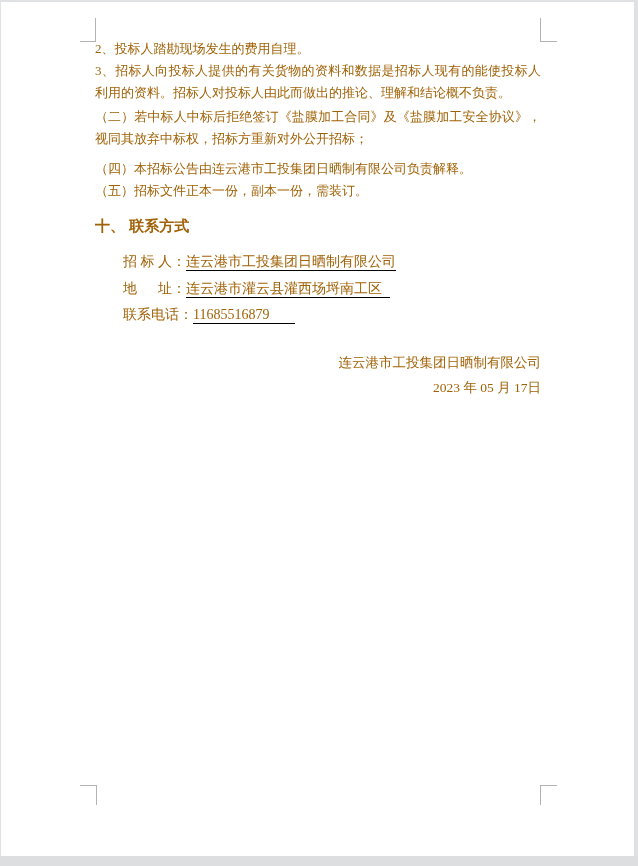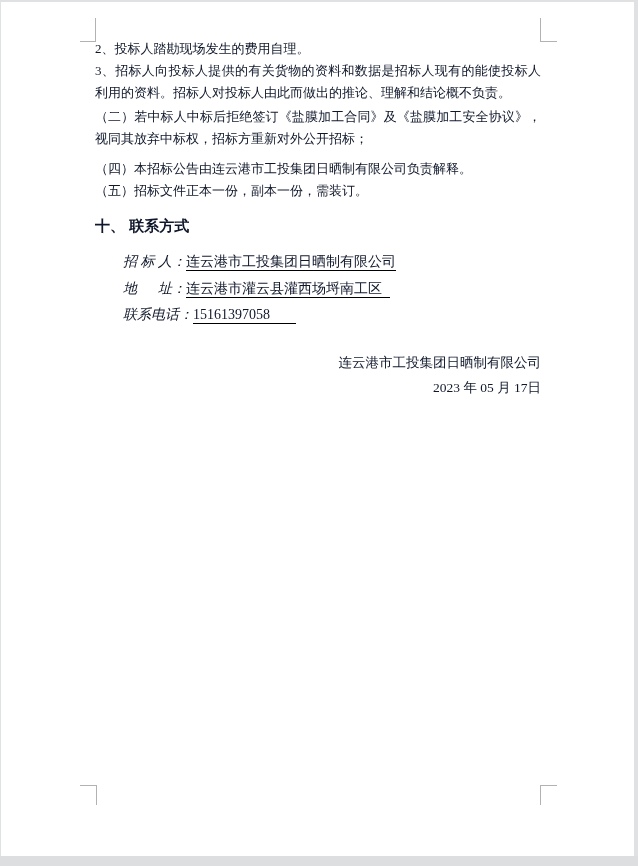--- a/index.html
+++ b/index.html
@@ -41,21 +41,21 @@
   }
   .crop.br {
     left: 539px; top: 783px; width: 16px; height: 19px;
     border-left: 1px solid #b2b2b2; border-top: 1px solid #b2b2b2;
   }
   .content {
     position: absolute;
     left: 94px;
     top: 36px;
     width: 446px;
-    color: #0f172a;
+    color: #a16207;
   }
   .content p {
     margin: 0;
     font-size: 13px;
     line-height: 22px;
     text-align: justify;
     letter-spacing: 0;
   }
   .content p.gap { margin-top: 2px; }
   .content p.gap-sm { margin-top: 8px; }
@@ -68,21 +68,21 @@
   }
   .contact-block {
     margin-top: 13px;
     padding-left: 28px;
   }
   .contact-row {
     font-size: 14px;
     line-height: 26.5px;
     white-space: pre;
   }
-  .contact-row .label { white-space: pre; font-style: italic; }
+  .contact-row .label { white-space: pre; }
   .contact-row .value {
     display: inline-block;
     line-height: 17px;
     border-bottom: 1px solid #000;
     white-space: pre;
   }
   .contact-row .value.pad-sm { padding-right: 8px; }
   .contact-row .value.pad-lg { padding-right: 26px; }
   .signature-block {
     margin-top: 21px;
@@ -123,21 +123,21 @@
       <p>3、招标人向投标人提供的有关货物的资料和数据是招标人现有的能使投标人利用的资料。招标人对投标人由此而做出的推论、理解和结论概不负责。</p>
       <p class="gap">（二）若中标人中标后拒绝签订《盐膜加工合同》及《盐膜加工安全协议》，视同其放弃中标权，招标方重新对外公开招标；</p>
       <p class="gap-sm">（四）本招标公告由连云港市工投集团日晒制有限公司负责解释。</p>
       <p>（五）招标文件正本一份，副本一份，需装订。</p>
 
       <h3 class="section-heading">十、 联系方式</h3>
 
       <div class="contact-block">
         <div class="contact-row"><span class="label">招 标 人：</span><span class="value">连云港市工投集团日晒制有限公司</span></div>
         <div class="contact-row"><span class="label">地      址：</span><span class="value pad-sm">连云港市灌云县灌西场埒南工区</span></div>
-        <div class="contact-row"><span class="label">联系电话：</span><span class="value pad-lg">15161397058</span></div>
+        <div class="contact-row"><span class="label">联系电话：</span><span class="value pad-lg">11685516879</span></div>
       </div>
 
       <div class="signature-block">
         <div>连云港市工投集团日晒制有限公司</div>
         <div>2023 年 05 月 17日</div>
       </div>
     </div>
   </div>
 
   <div class="right-band"></div>

